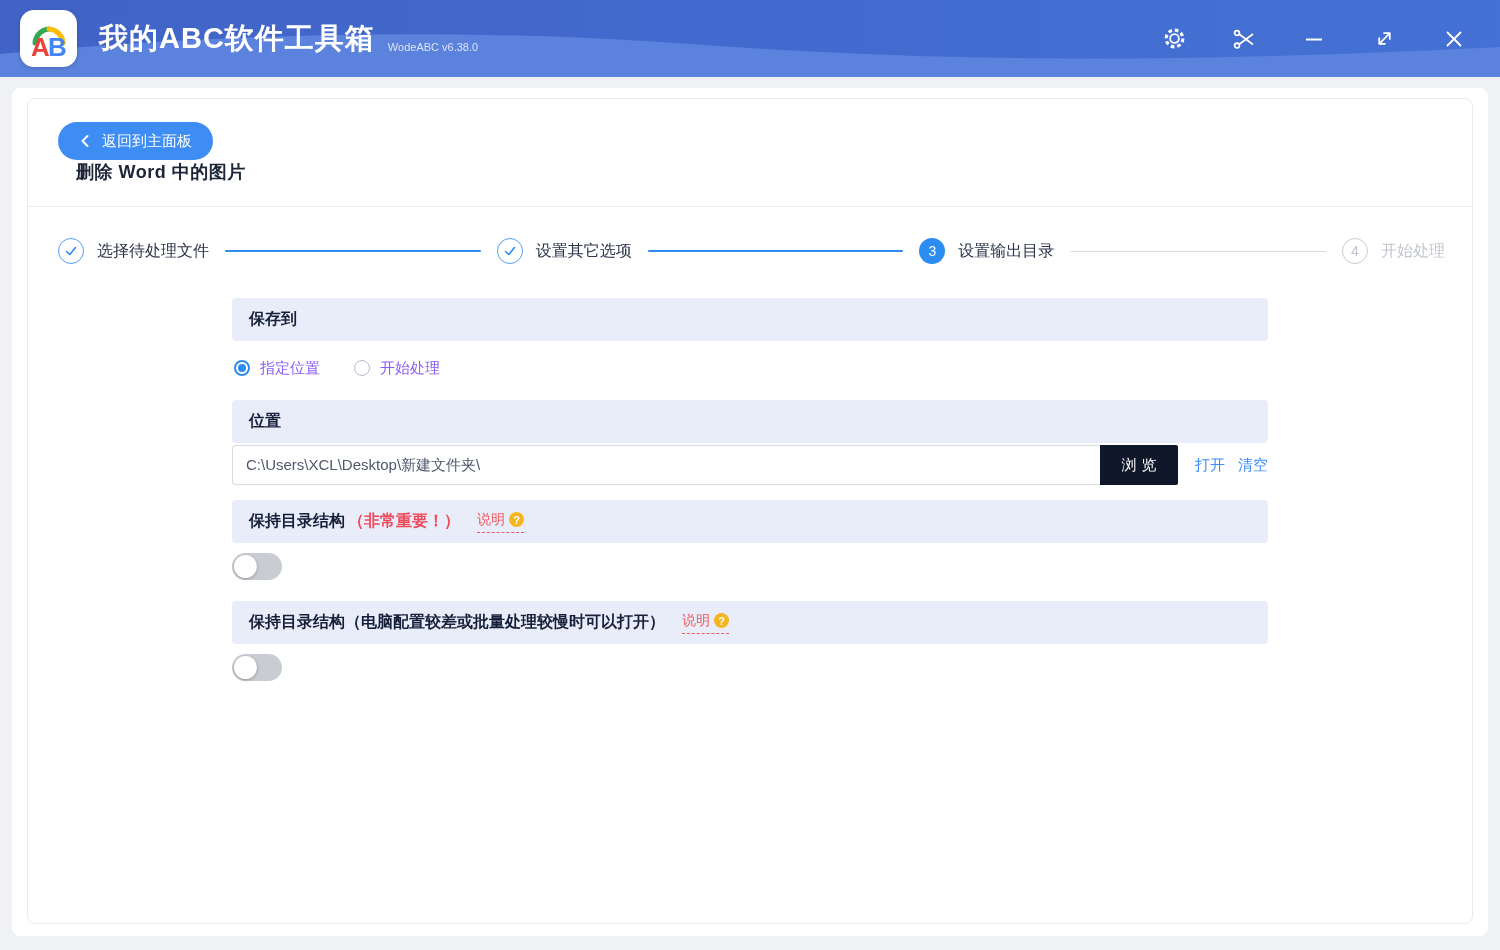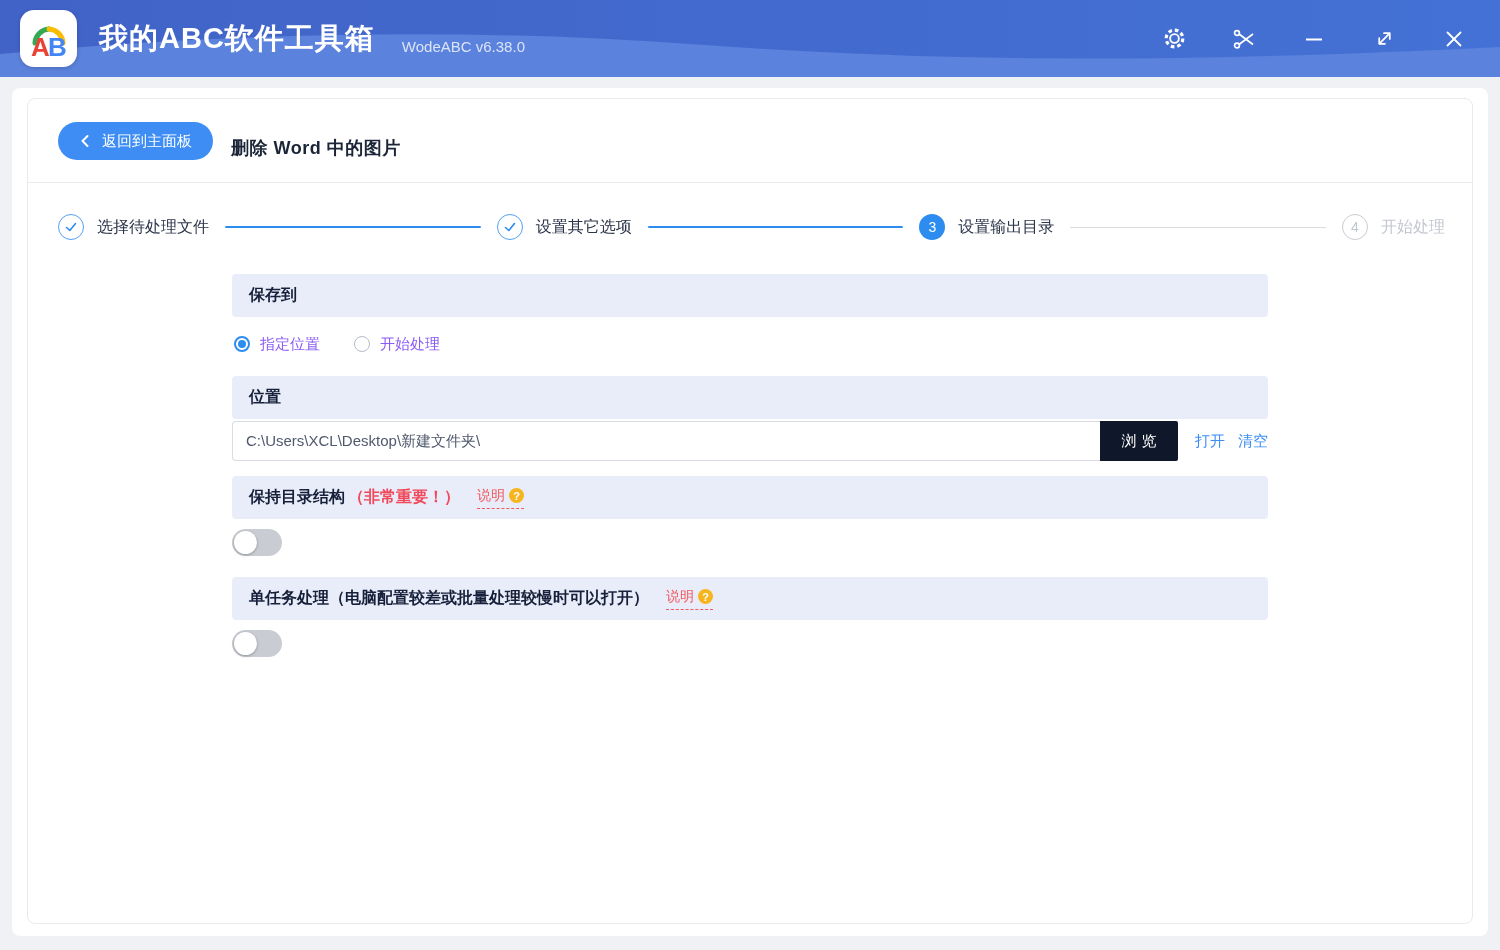--- a/index.html
+++ b/index.html
@@ -41,22 +41,22 @@
   .app-title {
     color: #fff;
     font-size: 29px;
     font-weight: bold;
     margin-left: 22px;
     letter-spacing: 1px;
     white-space: nowrap;
   }
   .version {
     color: rgba(255,255,255,.78);
-    font-size: 15px;
-    margin-left: 27px;
+    font-size: 11px;
+    margin-left: 13px;
     margin-top: 16px;
     white-space: nowrap;
   }
   .win-controls {
     margin-left: auto;
     display: flex;
     align-items: center;
     gap: 42px;
     padding-right: 10px;
   }
@@ -79,23 +79,24 @@
     margin: 0 15px;
     top: 10px;
     height: 826px;
     border: 1px solid #e8eaec;
     border-radius: 8px;
   }
 
   
   .panel-header {
     display: flex;
-    align-items: flex-end;
+    align-items: flex-start;
     padding: 23px 0 22px 30px;
     border-bottom: 1px solid #e8eaec;
+    flex-direction: column;
   }
   .back-btn {
     display: inline-flex;
     align-items: center;
     gap: 11px;
     height: 38px;
     padding: 0 21px;
     border: none;
     border-radius: 19px;
     background: #3d8df5;
@@ -405,21 +406,21 @@
         <span class="help-link">
           <span class="help-text">说明</span>
           <span class="q-badge">?</span>
         </span>
       </div>
       <div class="toggle">
         <div class="toggle-knob"></div>
       </div>
 
       <div class="bar single">
-        <span class="bar-title">单任务处理（电脑配置较差或批量处理较慢时可以打开）</span>
+        <span class="bar-title">保持目录结构（电脑配置较差或批量处理较慢时可以打开）</span>
         <span class="help-link">
           <span class="help-text">说明</span>
           <span class="q-badge">?</span>
         </span>
       </div>
       <div class="toggle">
         <div class="toggle-knob"></div>
       </div>
 
     </div>

